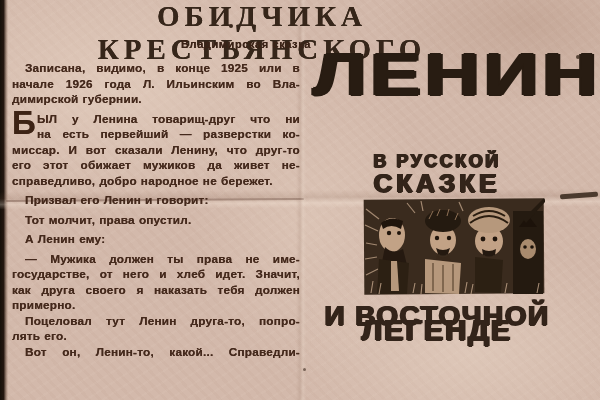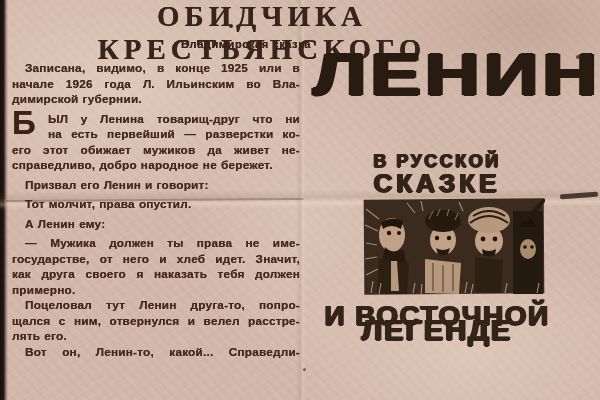--- a/index.html
+++ b/index.html
@@ -28,21 +28,21 @@
     font-family:"Liberation Serif",serif;font-weight:600;font-size:29px;letter-spacing:5px;
     color:#36261a;text-shadow:0 0 .6px #36261a;}
   .subtitle{position:absolute;top:38px;left:0;width:492px;text-align:center;
     font-weight:bold;font-size:11px;letter-spacing:.6px;color:#3b2317;text-shadow:0 0 .5px #3b2317;}
   .article{position:absolute;left:12px;top:61px;width:288px;color:#44291c;
     font-size:11.8px;font-weight:bold;text-shadow:0 0 .5px rgba(68,41,28,.85);}
   .line{text-align:justify;text-align-last:justify;line-height:15.5px;
     letter-spacing:.2px;word-spacing:.6px;}
   .line.end{text-align-last:left;}
   .line.indent{text-indent:13px;}
-  .line.drop{margin-left:36px;}
+  .line.drop{margin-left:25px;}
   .line.gap{margin-top:4px;}
   .dropcap{position:absolute;left:0;top:47px;font-size:33px;line-height:30px;font-weight:bold;color:#3c2315;}
   .rc-head{position:absolute;left:312px;top:46px;width:290px;text-align:center;margin:0;
     font-size:60px;line-height:58px;font-weight:bold;color:#281c12;letter-spacing:3px;
     transform:scaleX(1.27);transform-origin:50% 50%;
     text-shadow:1.6px 0 0 #281c12,-1.6px 0 0 #281c12,0 1.3px 0 #281c12,0 -1.3px 0 #281c12;}
   .rc-sub{position:absolute;width:240px;left:317px;text-align:center;font-weight:bold;color:#33241a;}
   .rc-sub1{top:151px;font-size:18px;letter-spacing:2.5px;
     text-shadow:.9px 0 0 #33241a,-.9px 0 0 #33241a,0 .8px 0 #33241a;}
   .rc-sub2{top:168px;font-size:26px;letter-spacing:4px;
@@ -73,31 +73,31 @@
   <div class="subtitle">Владимирская сказка</div>
 
   <div class="article">
     <span class="dropcap">Б</span>
     <div>
         <div class="line indent">Записана, видимо, в конце 1925 или в</div>
         <div class="line">начале 1926 года Л. Ильинским во Вла-</div>
         <div class="line end">димирской губернии.</div>
         <div class="line drop gap">ЫЛ у Ленина товарищ-друг что ни</div>
         <div class="line drop">на есть первейший — разверстки ко-</div>
+        <div class="line">миссар. И вот сказали Ленину, что друг-то</div>
         <div class="line">его этот обижает мужиков да живет не-</div>
         <div class="line end">справедливо, добро народное не бережет.</div>
         <div class="line indent end gap">Призвал его Ленин и говорит:</div>
         <div class="line indent end gap">Тот молчит, права опустил.</div>
         <div class="line indent end gap">А Ленин ему:</div>
         <div class="line indent gap">— Мужика должен ты права не име-</div>
         <div class="line">государстве, от него и хлеб идет. Значит,</div>
         <div class="line">как друга своего я наказать тебя должен</div>
         <div class="line end">примерно.</div>
         <div class="line indent">Поцеловал тут Ленин друга-то, попро-</div>
-        <div class="line">щался с ним, отвернулся и велел расстре-</div>
         <div class="line end">лять его.</div>
         <div class="line indent">Вот он, Ленин-то, какой... Справедли-</div>
       </div>
   </div>
 
   <div class="rc-head">ЛЕНИН</div>
   <div class="rc-sub rc-sub1">В РУССКОЙ</div>
   <div class="rc-sub rc-sub2">СКАЗКЕ</div>
 
   <svg class="woodcut" viewBox="0 0 182 99">

